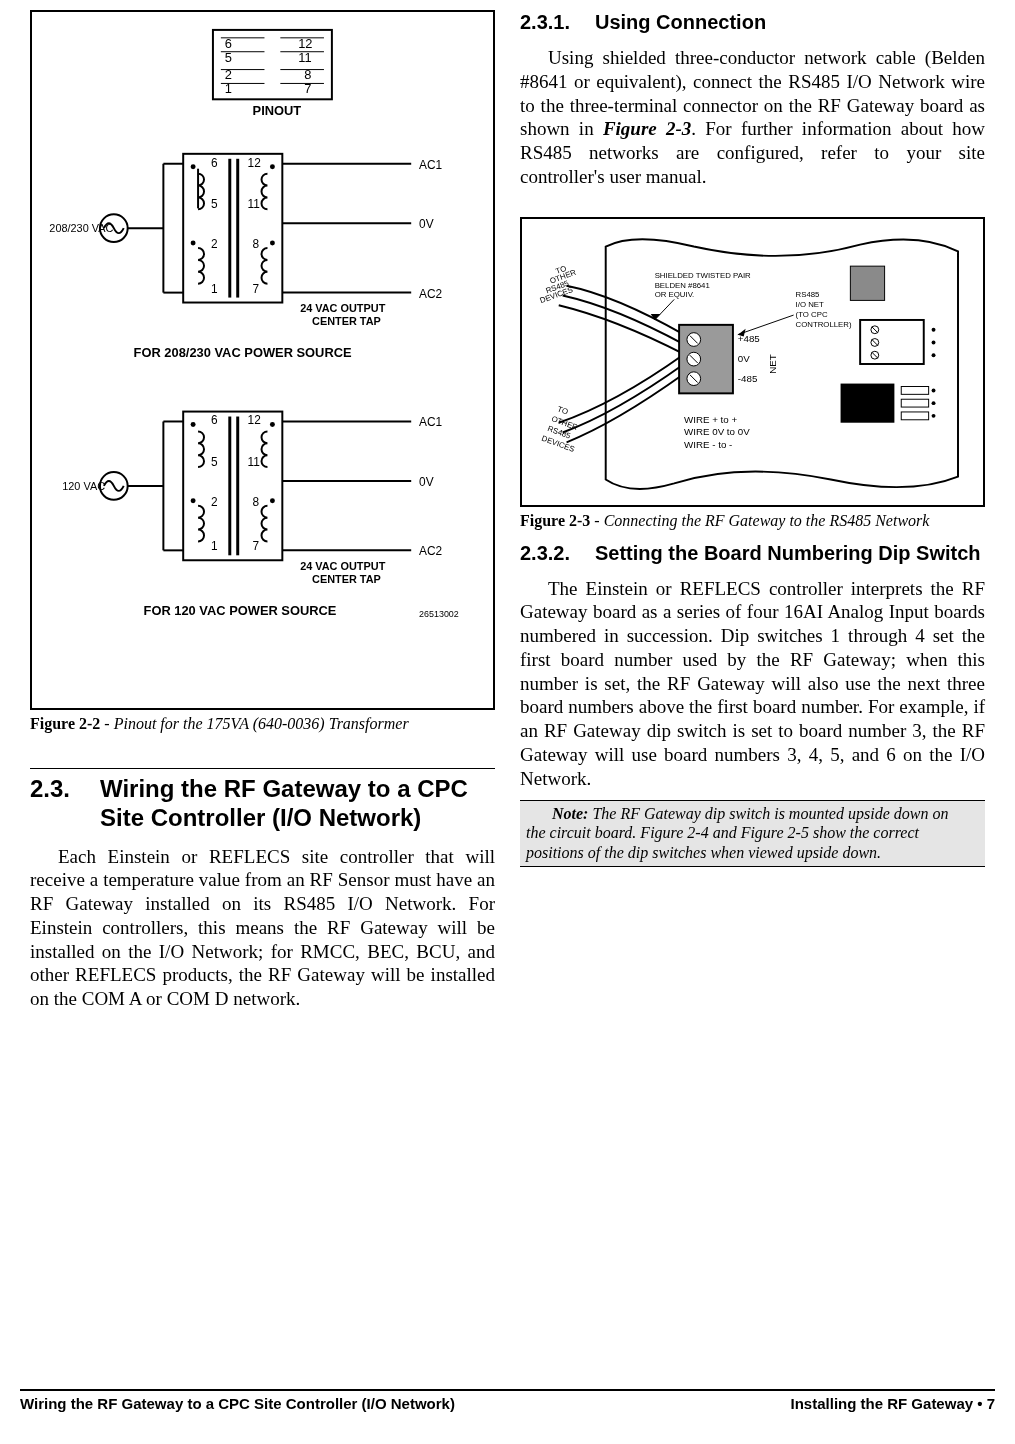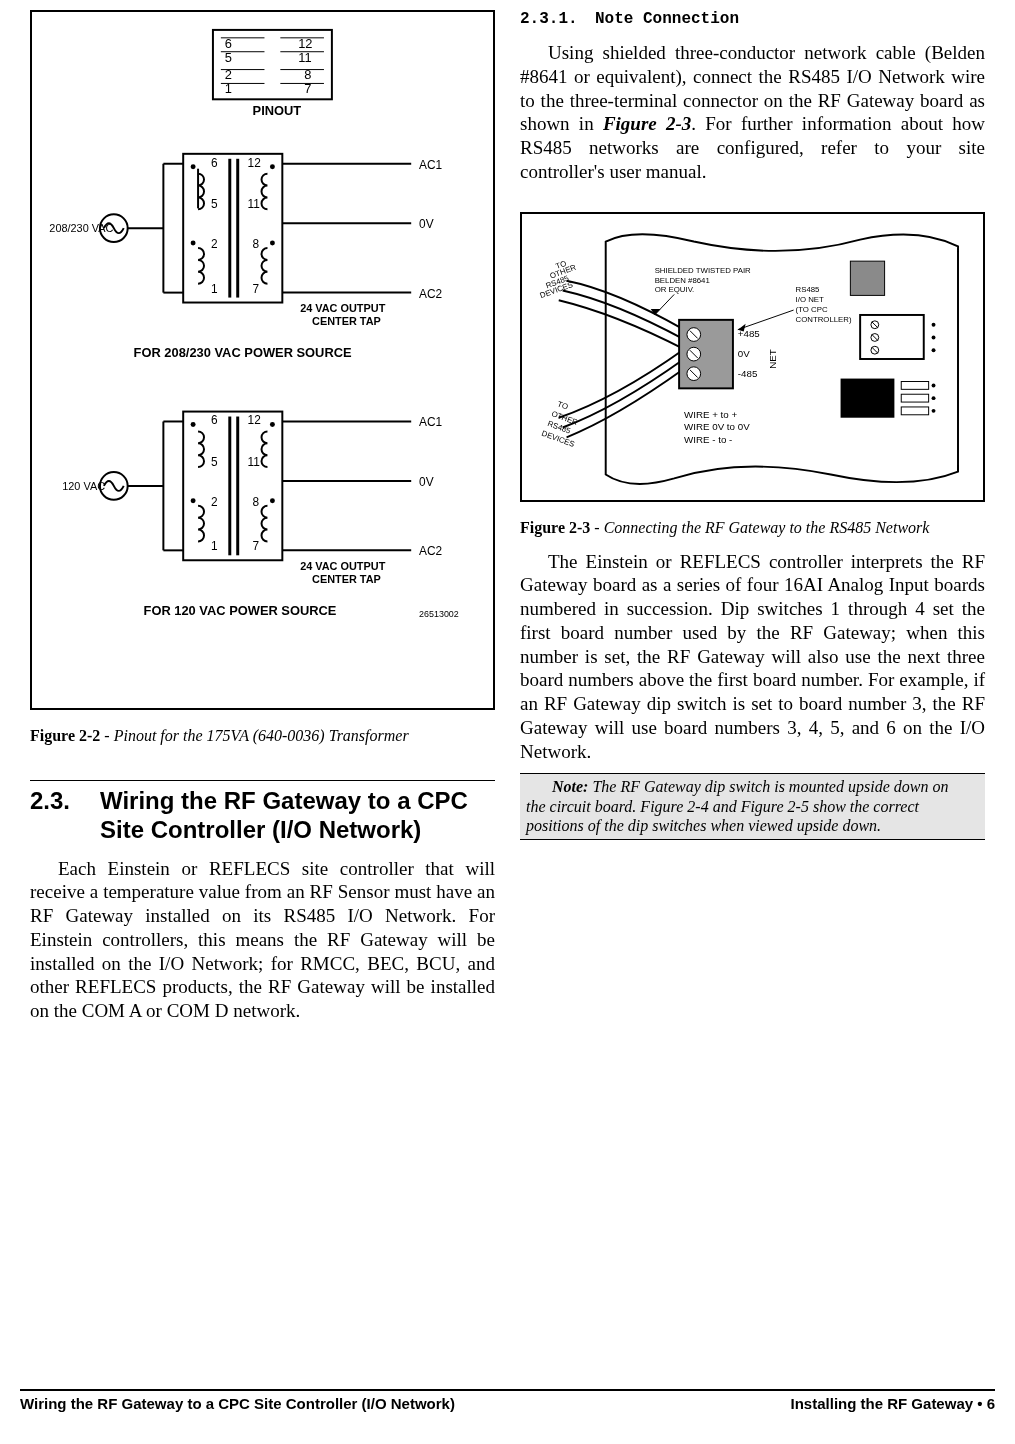--- a/index.html
+++ b/index.html
@@ -31,42 +31,42 @@
   }
   .figure-box {
     border: 2px solid #000;
     padding: 8px 4px 4px 4px;
     box-sizing: border-box;
     background: #fff;
   }
   .figure-caption {
     font-family: "Times New Roman", Times, serif;
     font-size: 16px;
-    margin-top: 16px;
+    margin-top: 4px;
   }
   .figure-caption .figlabel { font-weight: bold; font-style: normal; }
   .figure-caption .figtitle { font-style: italic; }
   hr.section-rule {
     border: none;
     border-top: 1.5px solid #000;
     margin: 34px 0 6px 0;
   }
   h2.section {
     font-family: Arial, Helvetica, sans-serif;
     font-weight: bold;
     font-size: 24px;
     line-height: 1.2;
     margin: 0 0 10px 0;
     display: flex;
   }
   h2.section .num { width: 70px; flex-shrink: 0; }
   h3.subsection {
-    font-family: Liberation Mono, monospace;
+    font-family: Liberation Sans, sans-serif;
     font-weight: bold;
-    font-size: 16px;
+    font-size: 20px;
     line-height: 1.2;
     margin: 0 0 8px 0;
     display: flex;
   }
   h3.subsection .num { width: 75px; flex-shrink: 0; }
   p.body {
     margin: 12px 0 10px 0;
     text-align: justify;
     text-indent: 28px;
   }
@@ -233,21 +233,21 @@
       </h2>
 
       <p class="body">Each Einstein or REFLECS site controller that will receive a temperature value from an RF Sensor must have an RF Gateway installed on its RS485 I/O Network. For Einstein controllers, this means the RF Gateway will be installed on the I/O Network; for RMCC, BEC, BCU, and other REFLECS products, the RF Gateway will be installed on the COM A or COM D network.</p>
 
     </div>
 
     <div class="col">
 
       <h3 class="subsection">
         <span class="num">2.3.1.</span>
-        <span>Note Connection</span>
+        <span>Using Connection</span>
       </h3>
 
       <p class="body">
         <span>Using shielded three-conductor network cable (Belden #8641 or equivalent), connect the RS485 I/O Network wire to the three-terminal connector on the RF Gateway board as shown in </span><span class="ref-bold">Figure 2-3</span><span>. For further information about how RS485 networks are configured, refer to your site controller's user manual.</span>
       </p>
 
       <div style="height:18px"></div>
 
       <div class="figure-box" style="height:290px;">
         <svg viewBox="0 0 440 280" width="100%" height="100%">
@@ -328,30 +328,34 @@
           <rect x="372" y="176" width="28" height="8" fill="#fff" stroke="#000"></rect>
             <circle cx="405" cy="180" r="2"></circle>
           <rect x="372" y="189" width="28" height="8" fill="#fff" stroke="#000"></rect>
             <circle cx="405" cy="193" r="2"></circle>
         </svg>
       </div>
       <div class="figure-caption">
         <span class="figlabel">Figure 2-3</span><span class="figtitle"> - </span><span class="figtitle">Connecting the RF Gateway to the RS485 Network</span>
       </div>
 
+      <h3 class="subsection" style="margin-top:10px">
+        <span class="num">2.3.2.</span>
+        <span>Setting the Board Number­ing Dip Switch</span>
+      </h3>
 
       <p class="body">
         <span>The Einstein or REFLECS controller inter­prets the RF Gateway board as a series of four 16AI Analog Input boards numbered in succes­sion. Dip switches 1 through 4 set the </span><span class="underline">first</span><span> board number used by the RF Gateway; when this number is set, the RF Gateway will also use the next three board numbers above the first board number. For example, if an RF Gateway dip switch is set to board number 3, the RF Gateway will use board numbers 3, 4, 5, and 6 on the I/O Network.</span>
       </p>
 
       <div class="note-box">
         <span style="display:inline-block; width:26px;"></span><span class="note-label">Note:</span><span> The RF Gateway dip switch is mounted upside down on the circuit board. Figure 2-4 and Figure 2-5 show the correct positions of the dip switches when viewed upside down.</span>
       </div>
 
     </div>
   </div>
 
   <div class="footer">
     <span>Wiring the RF Gateway to a CPC Site Controller (I/O Network)</span>
-    <span>Installing the RF Gateway • 6</span>
+    <span>Installing the RF Gateway • 7</span>
   </div>
 
 </div>
 
 </body></html>

